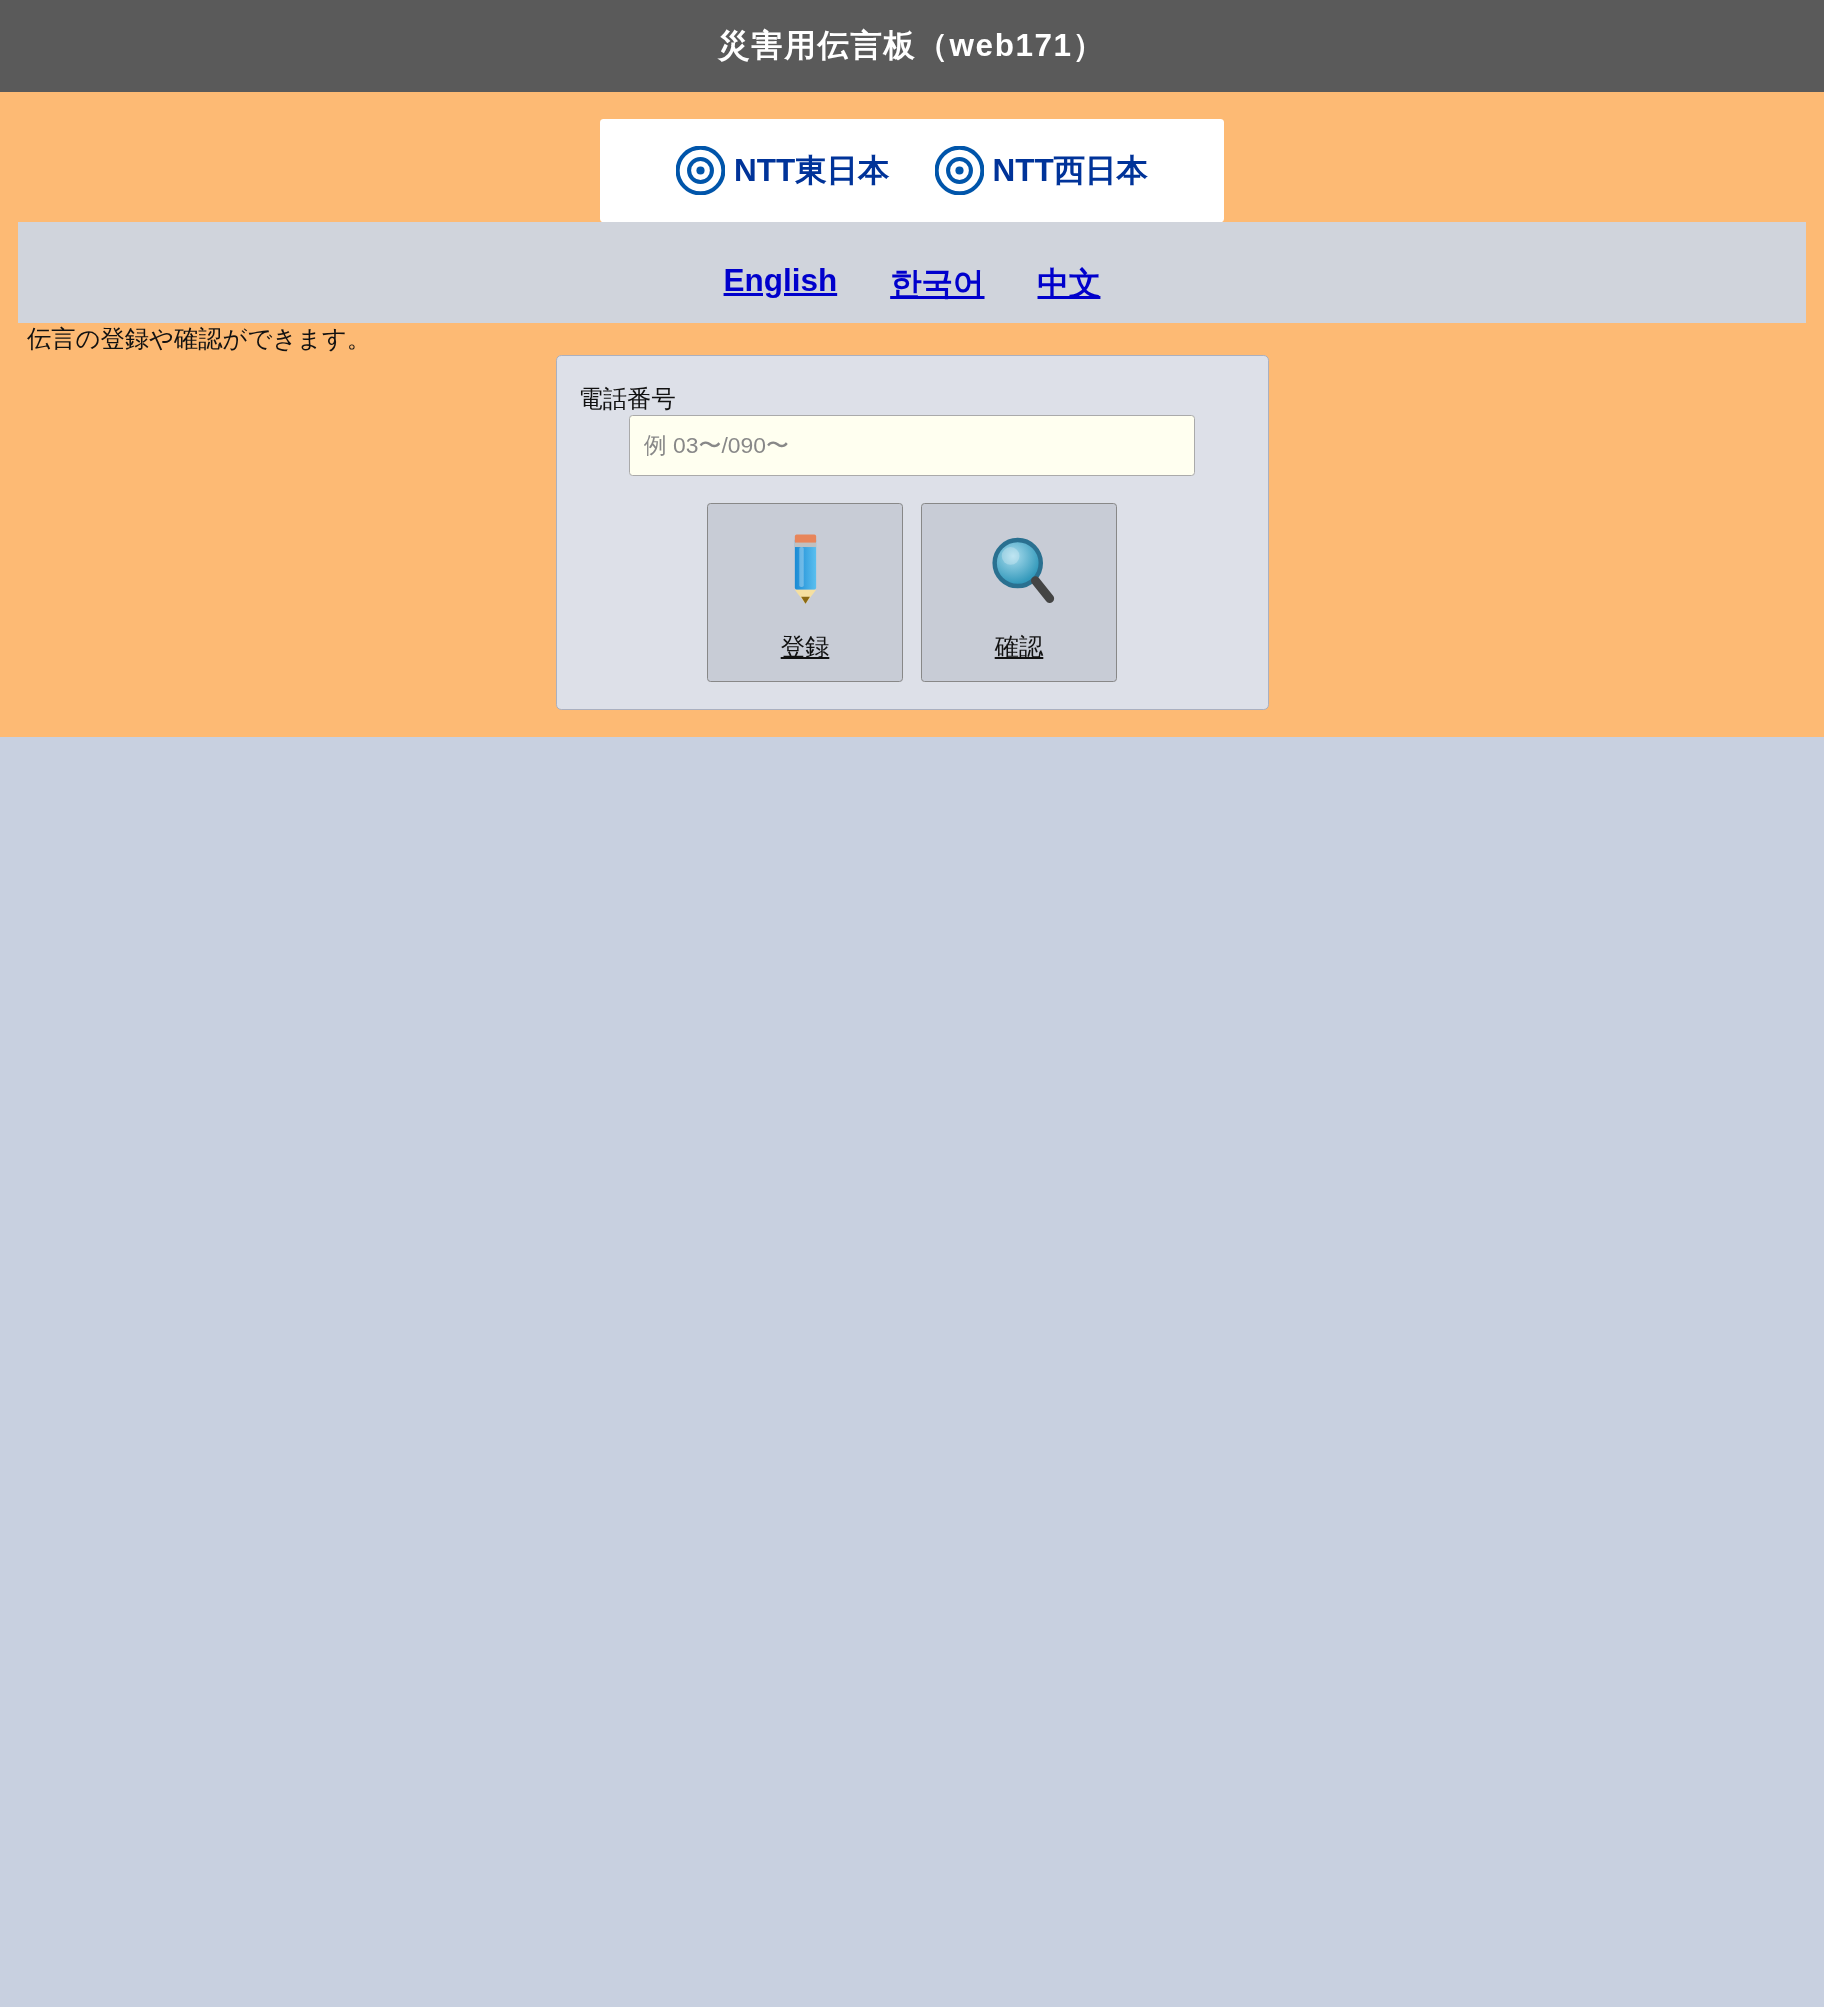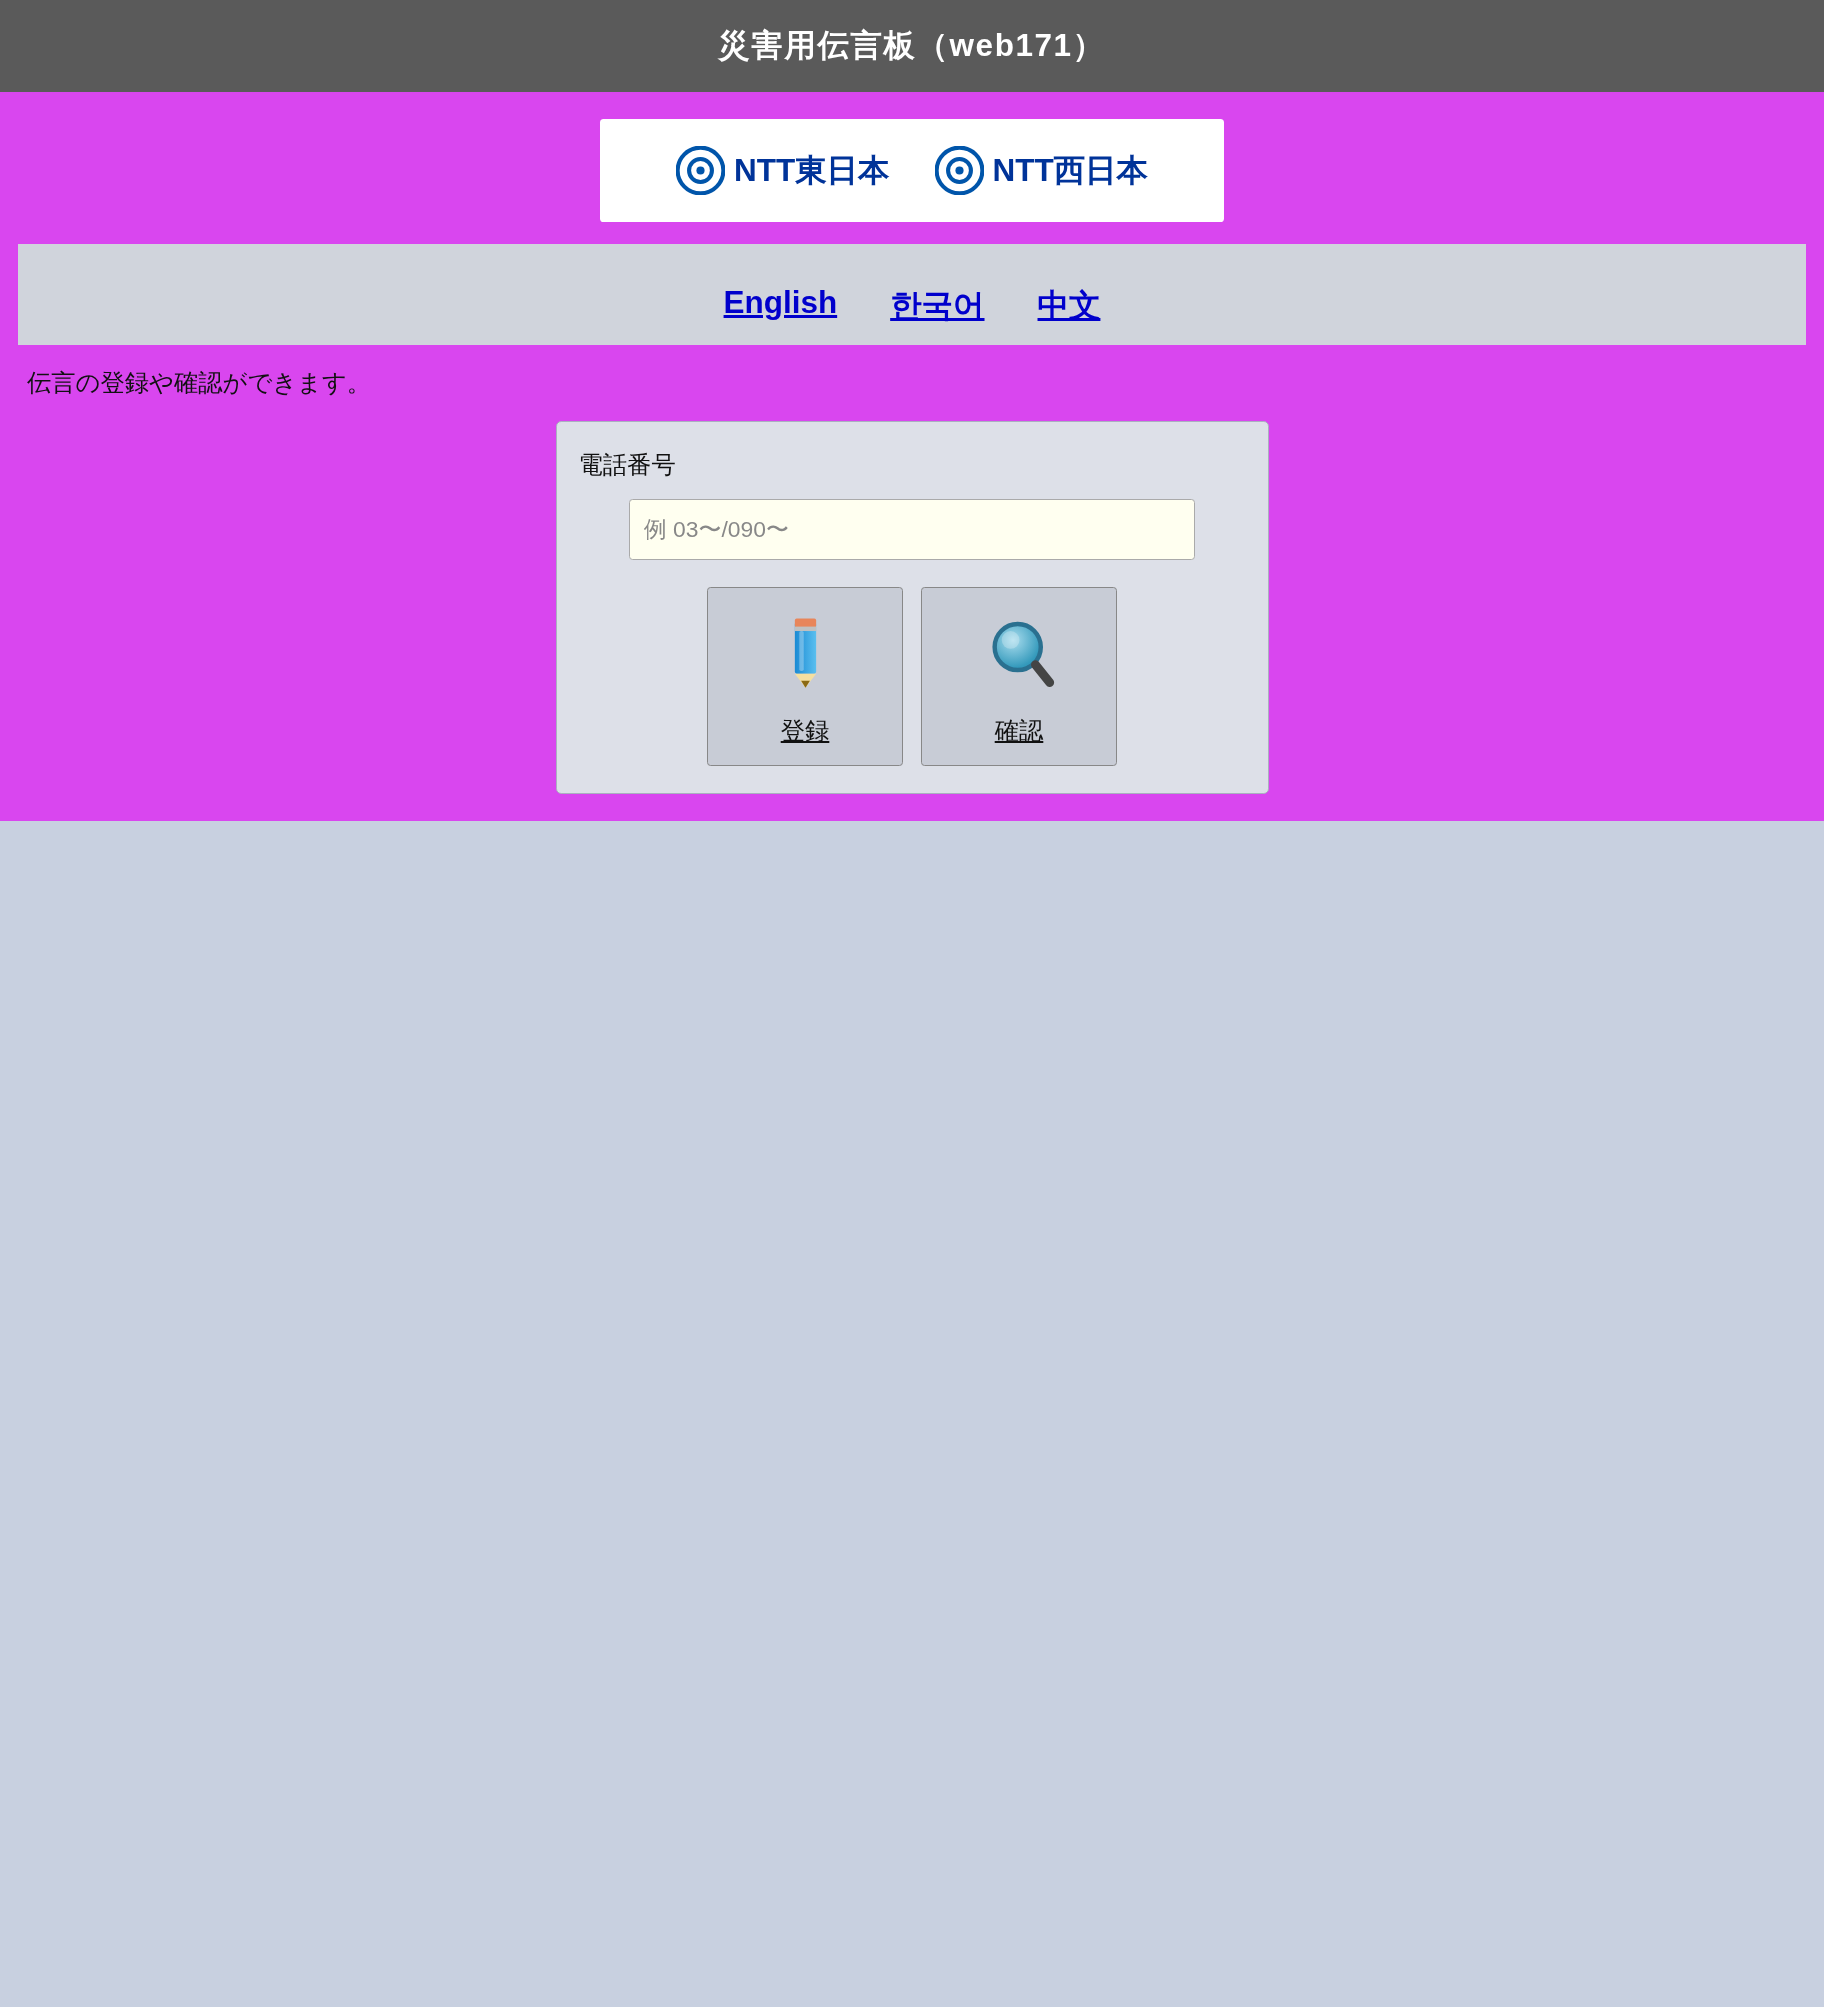--- a/index.html
+++ b/index.html
@@ -22,26 +22,26 @@
       color: #ffffff;
       text-align: center;
       padding: 25px 18px;
       font-size: 2.2rem;
       font-weight: bold;
       letter-spacing: 0.05em;
     }
 
     
     .main-content {
-      background: #d946ef;
+      background: #fdba74;
       padding: 27px 18px;
       display: flex;
       flex-direction: column;
       align-items: center;
-      gap: 22px;
+      gap: 0;
     }
 
     
     .logo-box {
       background: #ffffff;
       border-radius: 3.6px;
       padding: 27px 36px;
       display: flex;
       align-items: center;
       justify-content: center;
@@ -103,21 +103,20 @@
       border: 0.9px solid #aab0c0;
       border-radius: 5.3px;
       padding: 27px 22px;
       width: 95%;
       max-width: 713px;
     }
 
     .form-label {
       font-size: 1.7rem;
       color: #111;
-      margin-bottom: 18px;
       display: block;
     }
 
     .phone-input {
       width: 85%;
       padding: 16px 14.3px;
       font-size: 1.6rem;
       border: 0.9px solid #aaa;
       border-radius: 3.6px;
       background: #fffff0;

